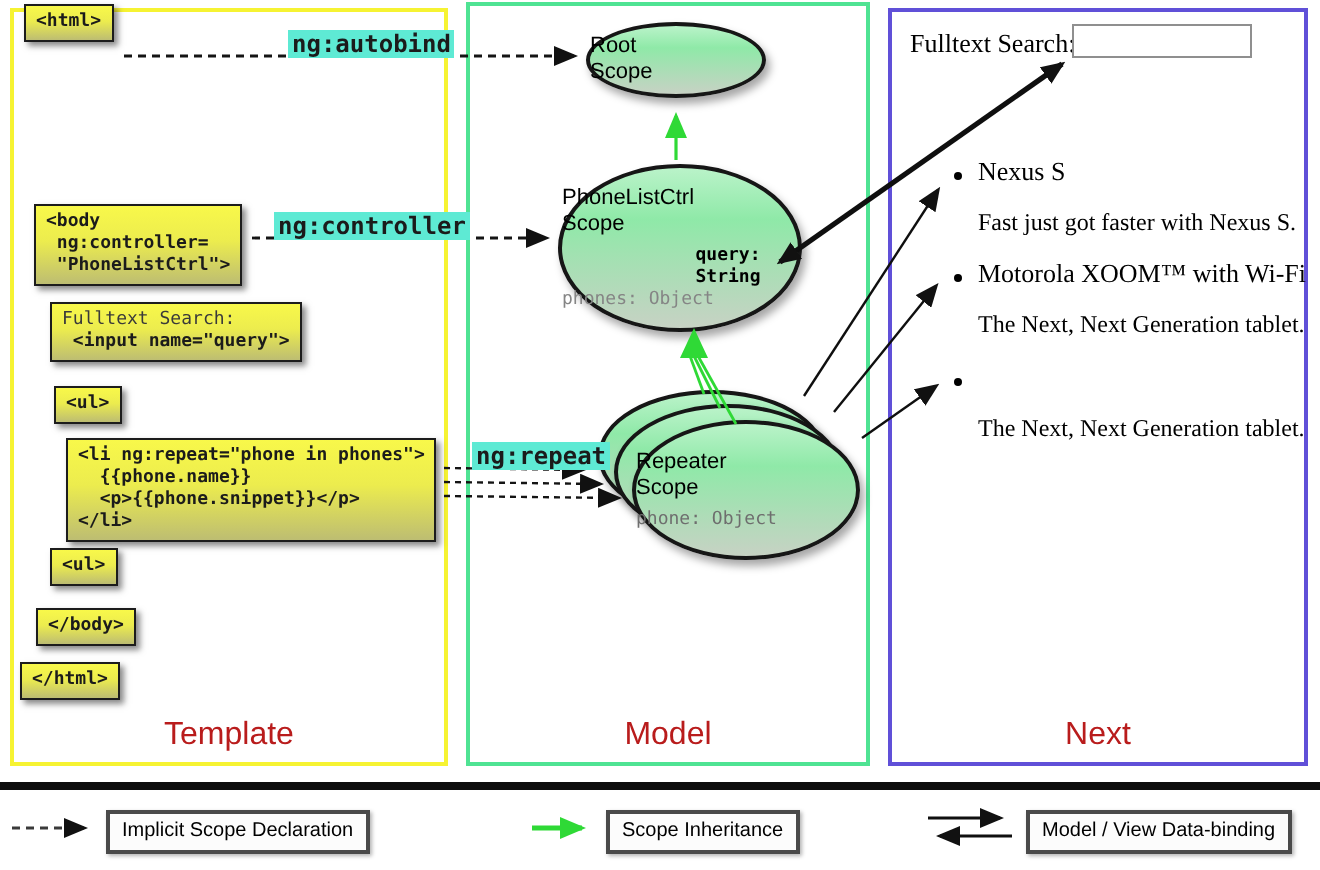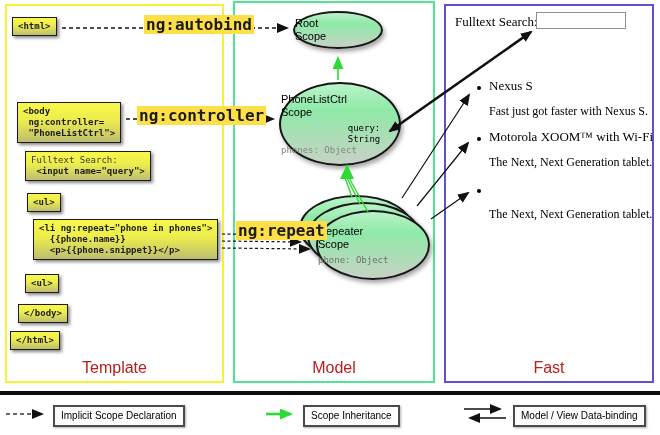--- a/index.html
+++ b/index.html
@@ -13,25 +13,25 @@
            font-family:"DejaVu Sans Mono",monospace;font-size:9px;line-height:11px;
            font-weight:bold;color:#1b1b1b;padding:3px 5px;}
   .codebox div{white-space:pre;}
   .code-normal{font-weight:normal;color:#3a3a3a;}
   .ellipse{position:absolute;z-index:2;border:2px solid #161616;border-radius:50%;
            background:linear-gradient(180deg,#baf3c9 0%,#8fe9a8 32%,#c7d2c4 100%);
            box-shadow:2px 3px 4px rgba(0,0,0,.35);display:flex;flex-direction:column;
            align-items:flex-start;justify-content:center;text-align:center;box-sizing:border-box;}
   .ellipse .name{font-size:11px;line-height:13px;color:#000;}
   .mono-prop{font-family:"DejaVu Sans Mono",monospace;font-size:9px;line-height:11px;}
-  .prop-bold{font-weight:normal;color:#000;margin-left:48px;}
+  .prop-bold{font-weight:bold;color:#000;margin-left:48px;}
   .prop-gray{color:#858585;}
   .prop-gray2{color:#6e6e6e;}
   .arrow-label{position:absolute;z-index:6;font-family:"DejaVu Sans Mono",monospace;
-               font-weight:bold;font-size:16px;color:#1b1b1b;background:#fde047;padding:0 2px;}
+               font-weight:bold;font-size:12px;color:#1b1b1b;background:#5eead4;padding:0 2px;}
   .serif{position:absolute;z-index:2;font-family:"Liberation Serif",serif;font-size:13px;color:#000;white-space:nowrap;}
   .vdesc{font-size:12px;}
   .bullet{position:absolute;z-index:2;width:4px;height:4px;border-radius:50%;background:#000;}
   .vinput{position:absolute;z-index:2;left:536px;top:12px;width:90px;height:17px;
           border:1.5px solid #8f8f8f;background:#fff;box-sizing:border-box;
           font-family:"Liberation Serif",serif;font-size:12px;padding:0 3px;}
   .rule{position:absolute;left:0;top:391px;width:660px;height:4px;background:#0d0d0d;z-index:2;}
   .legend-box{position:absolute;z-index:2;border:2px solid #4a4a4a;background:#fcfcfc;
               box-shadow:1px 1px 2px rgba(0,0,0,.3);font-size:10px;line-height:14px;
               padding:2px 6px;color:#000;white-space:nowrap;}
@@ -41,41 +41,42 @@
 <body>
 
 <div class="canvas">
 
   <div class="col" style="left:5px;top:4px;width:219px;height:379px;border-color:#f6f332;"></div>
   <div class="col" style="left:233px;top:1px;width:202px;height:382px;border-color:#4fe393;"></div>
   <div class="col" style="left:444px;top:4px;width:210px;height:379px;border-color:#6050d8;"></div>
 
   <div class="col-label" style="left:5px;width:219px;top:359px;">Template</div>
   <div class="col-label" style="left:233px;width:202px;top:359px;">Model</div>
-  <div class="col-label" style="left:444px;width:210px;top:359px;">Fast</div>
+  <div class="col-label" style="left:444px;width:210px;top:359px;">Next</div>
 
-  <div class="codebox" style="left:12px;top:17px;">
+  <div class="codebox" style="left:12px;top:2px;">
     <div>&lt;html&gt;</div>
   </div>
   <div class="codebox" style="left:17px;top:102px;">
     <div>&lt;body</div>
     <div> ng:controller=</div>
     <div> "PhoneListCtrl"&gt;</div>
   </div>
   <div class="codebox" style="left:25px;top:151px;">
     <div class="code-normal">Fulltext Search:</div>
     <div> &lt;input name="query"&gt;</div>
   </div>
   <div class="codebox" style="left:27px;top:193px;">
     <div>&lt;ul&gt;</div>
   </div>
   <div class="codebox" style="left:33px;top:219px;">
     <div>&lt;li ng:repeat="phone in phones"&gt;</div>
     <div>  {{phone.name}}</div>
     <div>  &lt;p&gt;{{phone.snippet}}&lt;/p&gt;</div>
+    <div>&lt;/li&gt;</div>
   </div>
   <div class="codebox" style="left:25px;top:274px;">
     <div>&lt;ul&gt;</div>
   </div>
   <div class="codebox" style="left:18px;top:304px;">
     <div>&lt;/body&gt;</div>
   </div>
   <div class="codebox" style="left:10px;top:331px;">
     <div>&lt;/html&gt;</div>
   </div>

